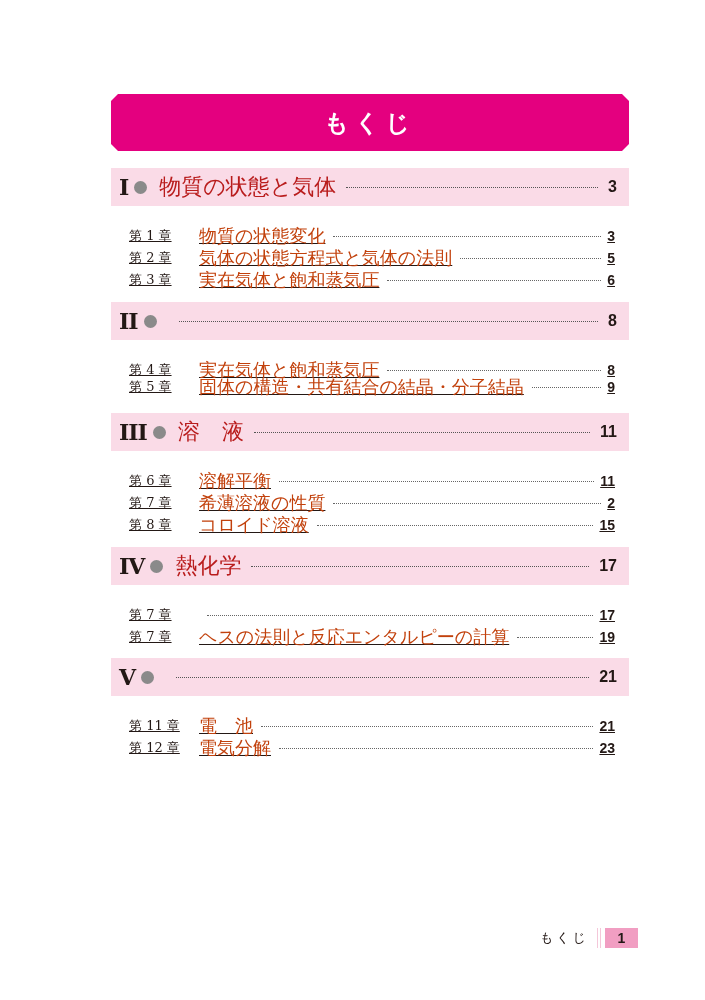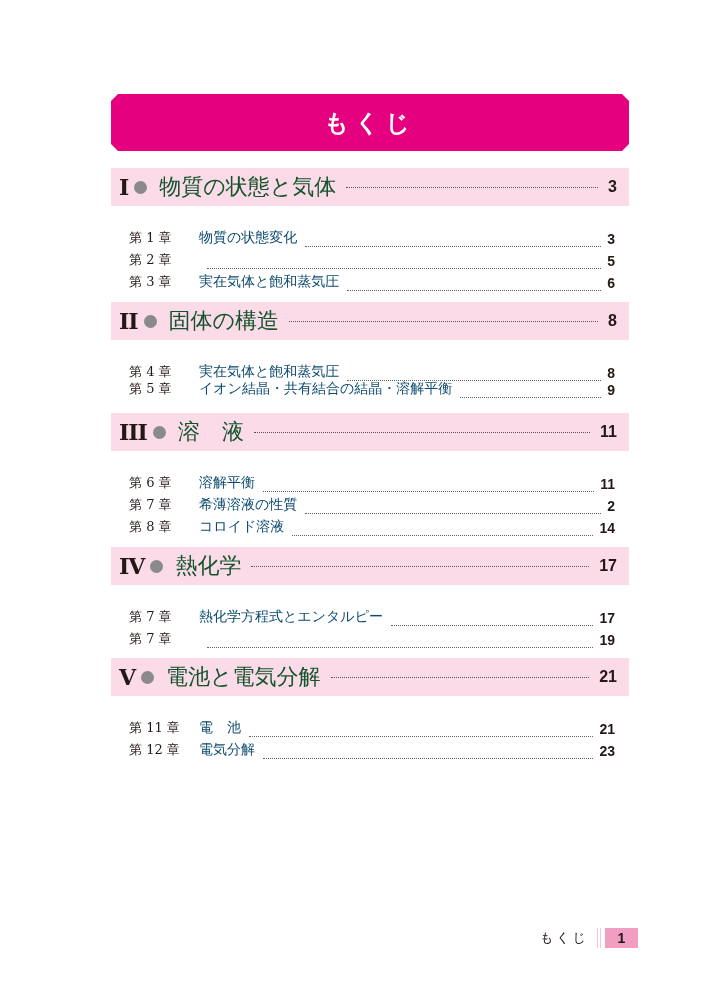--- a/index.html
+++ b/index.html
@@ -17,28 +17,28 @@
     .section-bar {
       position: absolute; left: 111px; width: 518px; height: 38px;
       background: #fadbe7; display: flex; align-items: center; box-sizing: border-box;
       padding-left: 8px; padding-right: 12px;
     }
     .numeral {
       font-family: "DejaVu Serif", "Liberation Serif", serif; font-size: 22px; font-weight: bold;
       color: #231815; margin-right: 6px; letter-spacing: -1px;
     }
     .dot { width: 13px; height: 13px; border-radius: 50%; background: #8a8a8a; display: inline-block; margin-right: 12px; }
-    .section-title { font-size: 22px; color: #14532d; white-space: pre; }
+    .section-title { font-size: 22px; color: #b91c1c; white-space: pre; }
     .leader { flex: 1; border-bottom: 1px dotted #555; margin: 0 10px; height: 0; position: relative; top: 0; }
     .section-page { font-family: "Liberation Sans", sans-serif; font-size: 16px; font-weight: bold; color: #231815; }
     .chapter-row {
-      position: absolute; left: 129px; width: 486px; height: 22px; display: flex; align-items: flex-end;
+      position: absolute; left: 129px; width: 486px; height: 22px; display: flex; align-items: center; text-decoration: underline;
     }
     .ch-label { font-family: "DejaVu Serif", "Liberation Serif", serif; font-size: 13px; color: #231815; width: 70px; flex-shrink: 0; white-space: pre; }
-    .ch-title { font-family: "DejaVu Serif", "Liberation Serif", serif; font-size: 14px; color: #0c4a6e; white-space: pre; }
+    .ch-title { font-family: "DejaVu Serif", "Liberation Serif", serif; font-size: 18px; color: #c2410c; white-space: pre; }
     .ch-leader { flex: 1; border-bottom: 1px dotted #666; margin: 0 6px 0 8px; height: 0; }
     .ch-page { font-family: "Liberation Sans", sans-serif; font-size: 14px; font-weight: bold; color: #231815; }
     .footer { position: absolute; top: 928px; left: 540px; height: 20px; display: flex; align-items: center; }
     .footer-label { font-size: 13px; color: #231815; letter-spacing: 3px; margin-right: 8px; }
     .footer-rule { width: 1px; height: 20px; background: #f4c7d9; margin-right: 2px; }
     .footer-page { width: 33px; height: 20px; background: #f19ec2; display: flex; align-items: center; justify-content: center; font-family: "Liberation Sans", sans-serif; font-weight: bold; font-size: 14px; color: #231815; margin-left: 2px; }
   </style>
 </head>
 <body>
 
@@ -54,46 +54,46 @@
   <span class="section-page">3</span>
 </div>
 <div class="chapter-row" style="top:225px">
   <span class="ch-label">第 1 章</span>
   <span class="ch-title">物質の状態変化</span>
   <span class="ch-leader"></span>
   <span class="ch-page">3</span>
 </div>
 <div class="chapter-row" style="top:247px">
   <span class="ch-label">第 2 章</span>
+  <span class="ch-title">気体の状態方程式と気体の法則</span>
   <span class="ch-leader"></span>
   <span class="ch-page">5</span>
 </div>
 <div class="chapter-row" style="top:269px">
   <span class="ch-label">第 3 章</span>
   <span class="ch-title">実在気体と飽和蒸気圧</span>
   <span class="ch-leader"></span>
   <span class="ch-page">6</span>
 </div>
 
 <div class="section-bar" style="top:302px">
   <span class="numeral">II</span>
   <span class="dot"></span>
-  <span class="section-title">固体の構造</span>
   <span class="leader"></span>
   <span class="section-page">8</span>
 </div>
 <div class="chapter-row" style="top:359px">
   <span class="ch-label">第 4 章</span>
   <span class="ch-title">実在気体と飽和蒸気圧</span>
   <span class="ch-leader"></span>
   <span class="ch-page">8</span>
 </div>
 <div class="chapter-row" style="top:376px">
   <span class="ch-label">第 5 章</span>
-  <span class="ch-title">イオン結晶・共有結合の結晶・溶解平衡</span>
+  <span class="ch-title">固体の構造・共有結合の結晶・分子結晶</span>
   <span class="ch-leader"></span>
   <span class="ch-page">9</span>
 </div>
 
 <div class="section-bar" style="top:413px">
   <span class="numeral">III</span>
   <span class="dot"></span>
   <span class="section-title">溶　液</span>
   <span class="leader"></span>
   <span class="section-page">11</span>
@@ -107,46 +107,45 @@
 <div class="chapter-row" style="top:492px">
   <span class="ch-label">第 7 章</span>
   <span class="ch-title">希薄溶液の性質</span>
   <span class="ch-leader"></span>
   <span class="ch-page">2</span>
 </div>
 <div class="chapter-row" style="top:514px">
   <span class="ch-label">第 8 章</span>
   <span class="ch-title">コロイド溶液</span>
   <span class="ch-leader"></span>
-  <span class="ch-page">14</span>
+  <span class="ch-page">15</span>
 </div>
 
 <div class="section-bar" style="top:547px">
   <span class="numeral">IV</span>
   <span class="dot"></span>
   <span class="section-title">熱化学</span>
   <span class="leader"></span>
   <span class="section-page">17</span>
 </div>
 <div class="chapter-row" style="top:604px">
   <span class="ch-label">第 7 章</span>
-  <span class="ch-title">熱化学方程式とエンタルピー</span>
   <span class="ch-leader"></span>
   <span class="ch-page">17</span>
 </div>
 <div class="chapter-row" style="top:626px">
   <span class="ch-label">第 7 章</span>
+  <span class="ch-title">ヘスの法則と反応エンタルピーの計算</span>
   <span class="ch-leader"></span>
   <span class="ch-page">19</span>
 </div>
 
 <div class="section-bar" style="top:658px">
   <span class="numeral">V</span>
   <span class="dot"></span>
-  <span class="section-title">電池と電気分解</span>
   <span class="leader"></span>
   <span class="section-page">21</span>
 </div>
 <div class="chapter-row" style="top:715px">
   <span class="ch-label">第 11 章</span>
   <span class="ch-title">電　池</span>
   <span class="ch-leader"></span>
   <span class="ch-page">21</span>
 </div>
 <div class="chapter-row" style="top:737px">

